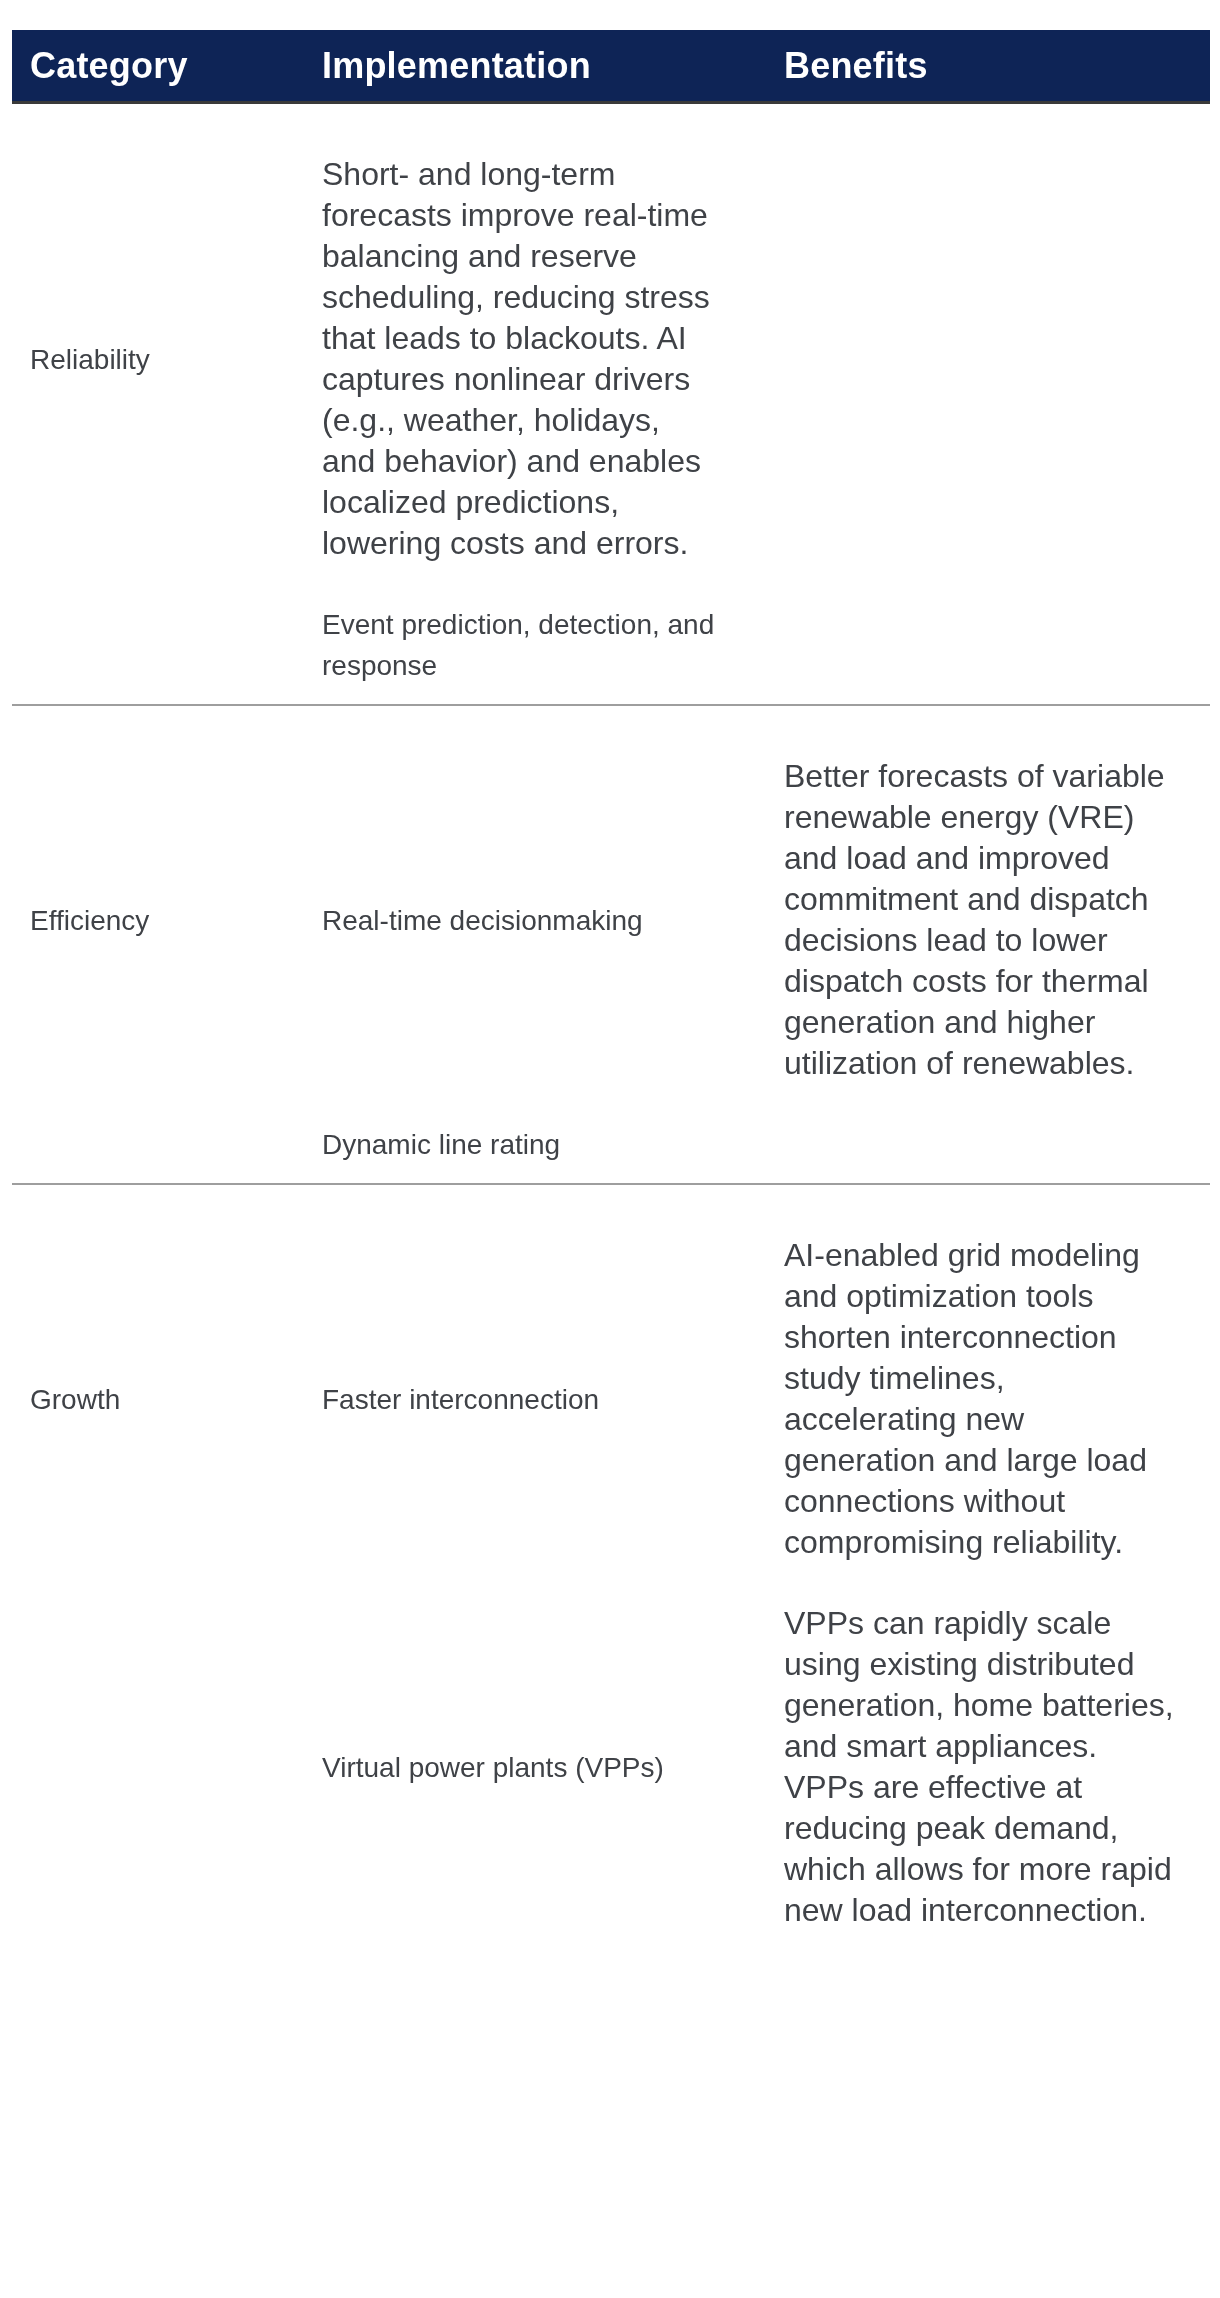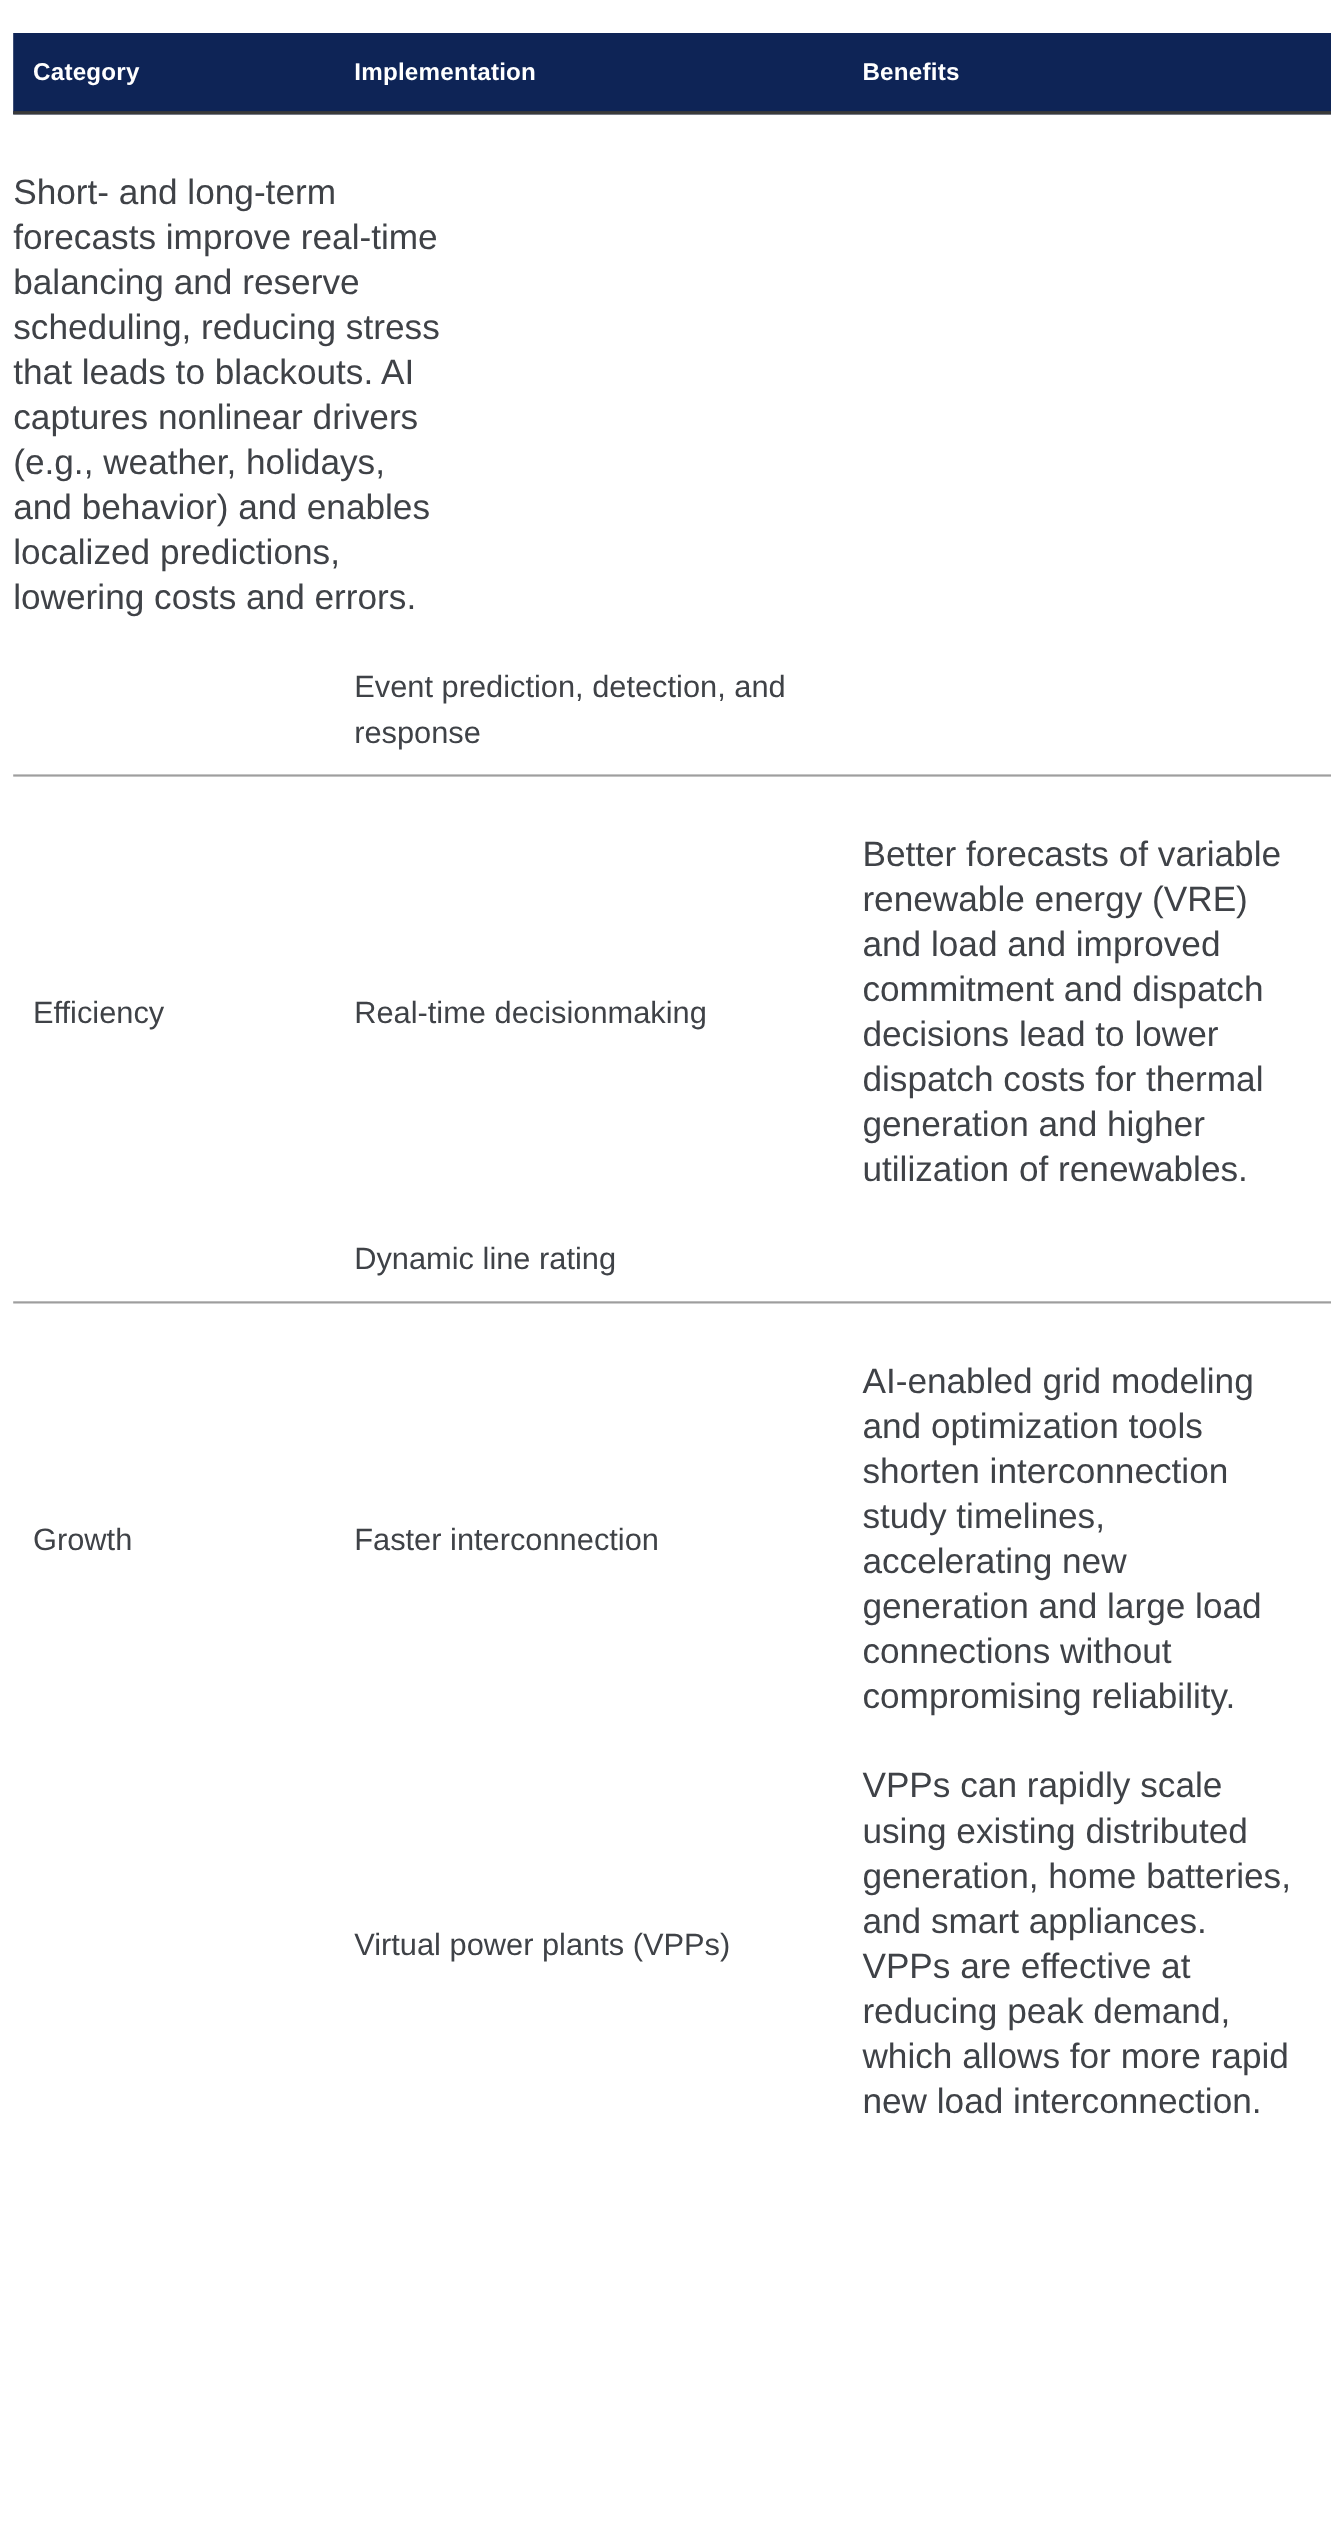--- a/index.html
+++ b/index.html
@@ -19,21 +19,21 @@
   .thead {
     display: flex;
     align-items: center;
     background: #0E2456;
     border-bottom: 3px solid #3A3A3A;
     height: 74px;
     box-sizing: border-box;
   }
   .thead .cell {
     color: #FFFFFF;
-    font-size: 22px;
+    font-size: 36px;
     font-weight: bold;
     letter-spacing: 0.2px;
   }
   
   .col-cat  { width: 310px; padding-left: 18px;  box-sizing: border-box; flex: none; }
   .col-impl { width: 462px; box-sizing: border-box; flex: none; }
   .col-ben  { flex: 1; padding-right: 16px; box-sizing: border-box; }
   
   .group {
     padding: 50px 0 18px 0;
@@ -65,20 +65,21 @@
 <div class="table-wrap">
 
   <div class="thead">
     <div class="cell col-cat">Category</div>
     <div class="cell col-impl">Implementation</div>
     <div class="cell col-ben">Benefits</div>
   </div>
 
   <div class="group">
     <div class="trow">
+      <div class="col-cat cell-text">Reliability</div>
       <div class="col-ben">
         <p class="benefit-par">Short- and long-term forecasts improve real-time balancing and reserve scheduling, reducing stress that leads to blackouts. AI captures nonlinear drivers (e.g., weather, holidays, and behavior) and enables localized predictions, lowering costs and errors.</p>
       </div>
     </div>
     <div class="trow">
       <div class="col-cat cell-text"></div>
       <div class="col-impl cell-text">Event prediction, detection, and response</div>
     </div>
   </div>
 

